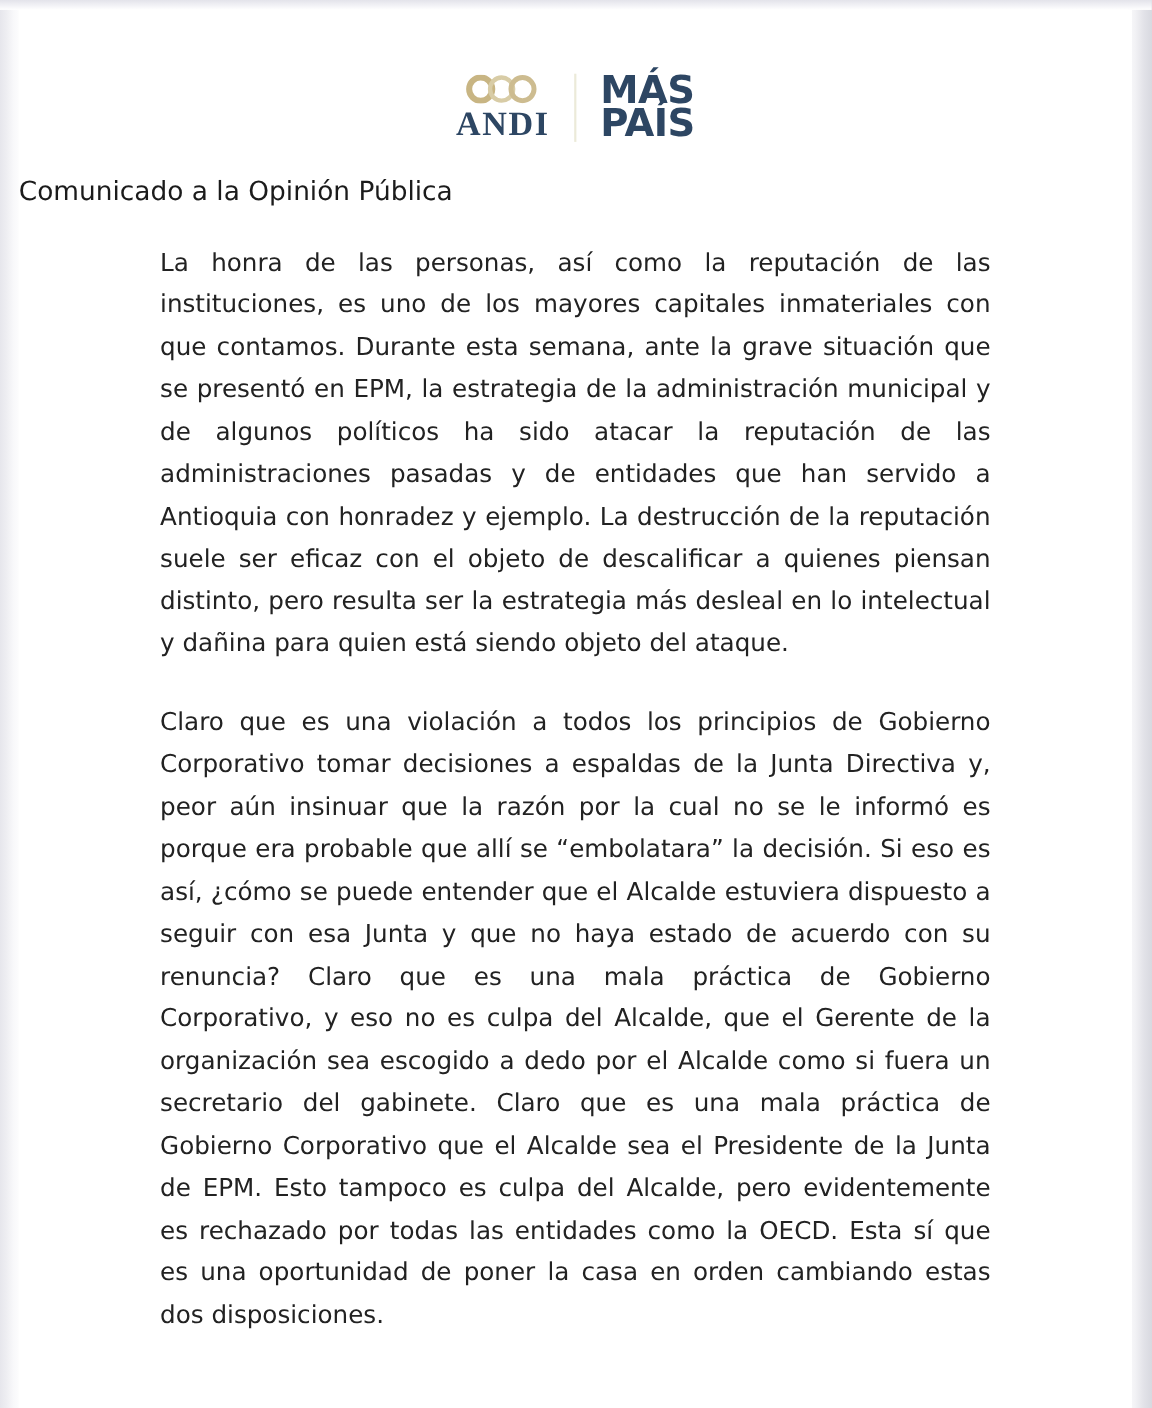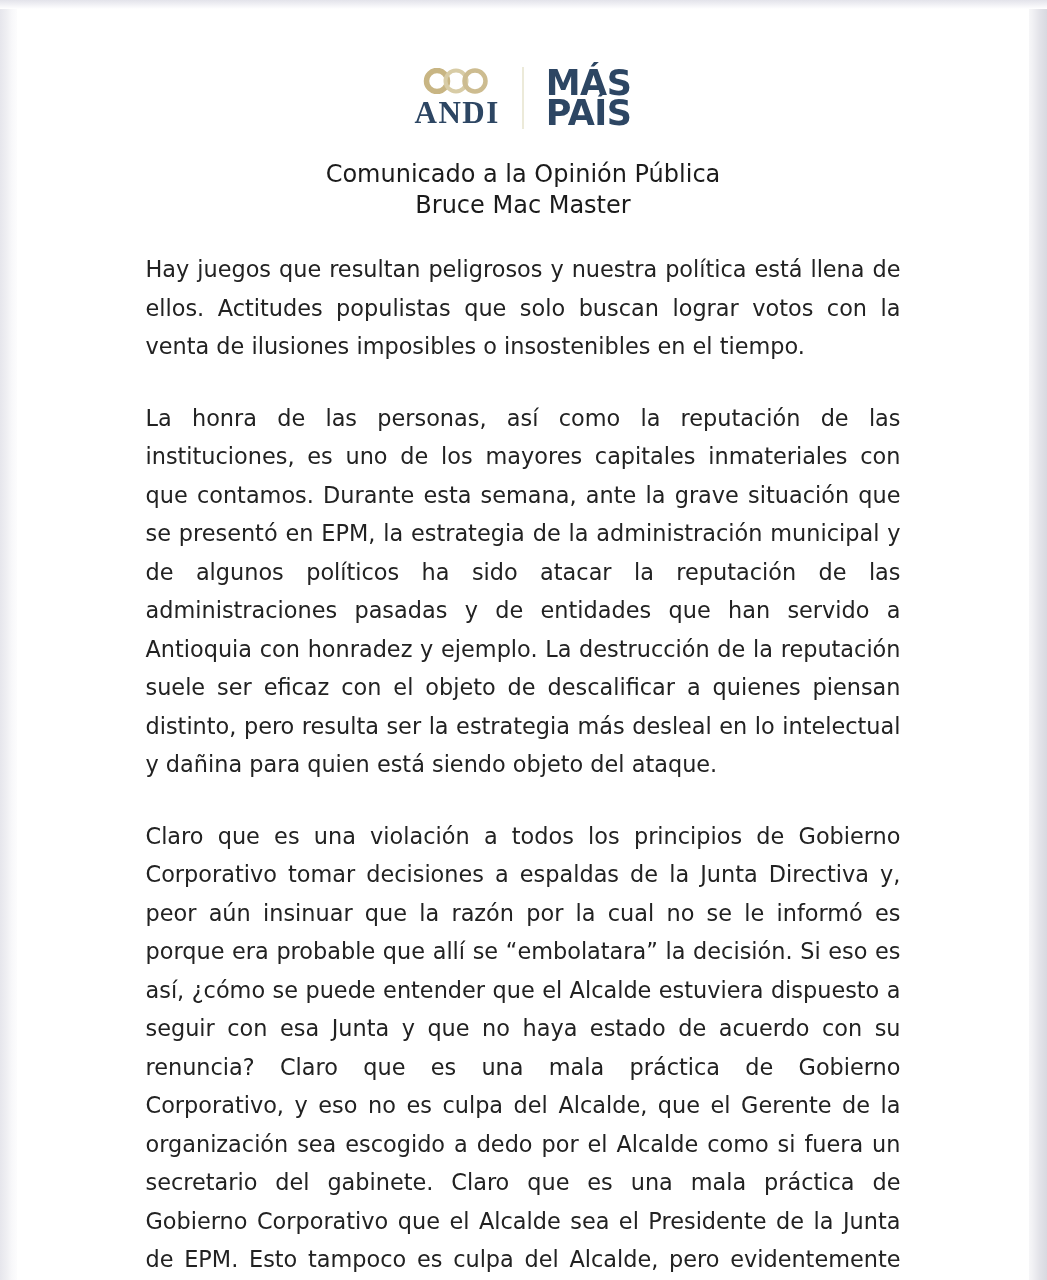--- a/index.html
+++ b/index.html
@@ -91,21 +91,20 @@
     font-family: "DejaVu Sans", sans-serif;
     font-weight: bold;
     font-size: 35px;
     letter-spacing: -0.5px;
   }
   .mas-pais-block span { display: block; }
 
   
   .doc-title {
     margin-top: 30px;
-    text-align: center;
     color: #1b1b1b;
     font-size: 24px;
     line-height: 1.28;
     font-family: "DejaVu Sans", sans-serif;
   }
   .doc-title .line { display: block; }
 
   
   .body-copy {
     margin: 0 auto;
@@ -151,24 +150,22 @@
         <div class="mas-pais-block">
           <span>MÁS</span>
           <span>PAÍS</span>
         </div>
 
       </div>
     </div>
 
     <div class="doc-title">
       <span class="line">Comunicado a la Opinión Pública</span>
-      <span class="line">Bruce Mac Master</span>
     </div>
 
     <div class="body-copy">
-      <p>Hay juegos que resultan peligrosos y nuestra política está llena de ellos. Actitudes populistas que solo buscan lograr votos con la venta de ilusiones imposibles o insostenibles en el tiempo.</p>
       <p>La honra de las personas, así como la reputación de las instituciones, es uno de los mayores capitales inmateriales con que contamos. Durante esta semana, ante la grave situación que se presentó en EPM, la estrategia de la administración municipal y de algunos políticos ha sido atacar la reputación de las administraciones pasadas y de entidades que han servido a Antioquia con honradez y ejemplo. La destrucción de la reputación suele ser eficaz con el objeto de descalificar a quienes piensan distinto, pero resulta ser la estrategia más desleal en lo intelectual y dañina para quien está siendo objeto del ataque.</p>
       <p>Claro que es una violación a todos los principios de Gobierno Corporativo tomar decisiones a espaldas de la Junta Directiva y, peor aún insinuar que la razón por la cual no se le informó es porque era probable que allí se “embolatara” la decisión. Si eso es así, ¿cómo se puede entender que el Alcalde estuviera dispuesto a seguir con esa Junta y que no haya estado de acuerdo con su renuncia? Claro que es una mala práctica de Gobierno Corporativo, y eso no es culpa del Alcalde, que el Gerente de la organización sea escogido a dedo por el Alcalde como si fuera un secretario del gabinete. Claro que es una mala práctica de Gobierno Corporativo que el Alcalde sea el Presidente de la Junta de EPM. Esto tampoco es culpa del Alcalde, pero evidentemente es rechazado por todas las entidades como la OECD. Esta sí que es una oportunidad de poner la casa en orden cambiando estas dos disposiciones.</p>
 
     </div>
 
   </div>
 </div>
 
 </body></html>

